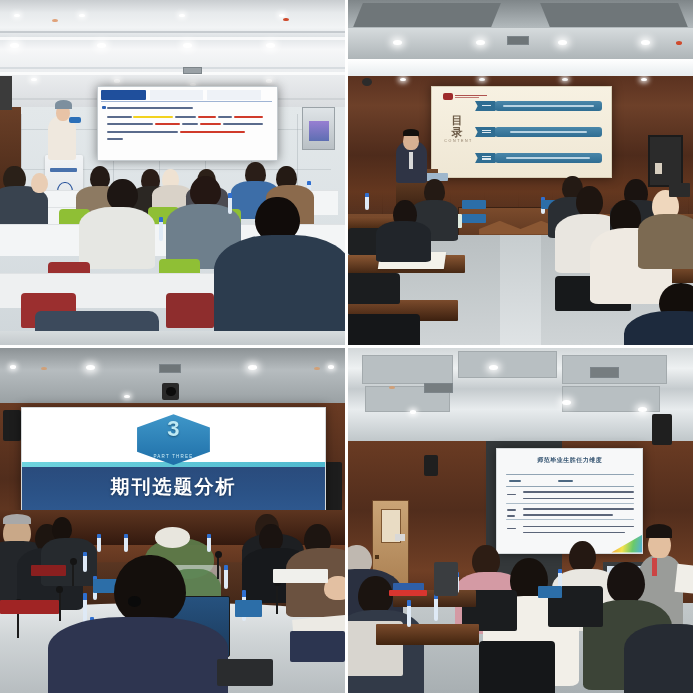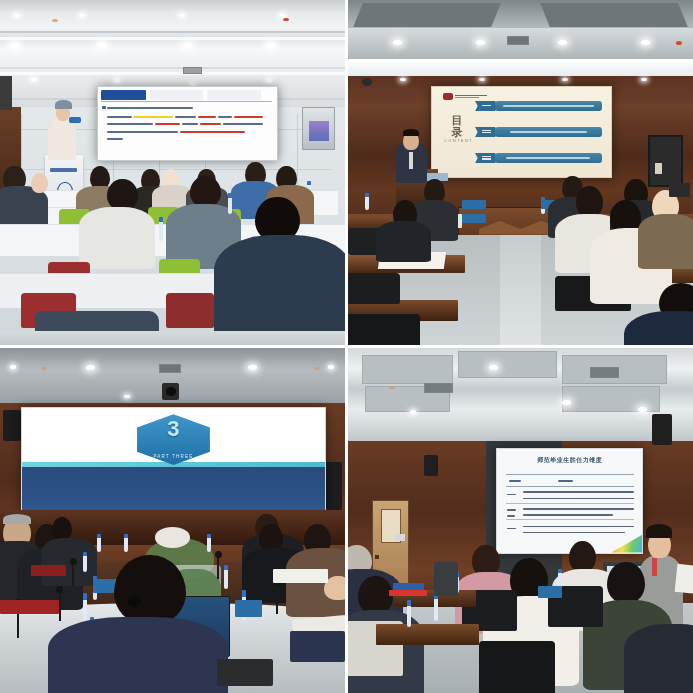--- a/index.html
+++ b/index.html
@@ -417,20 +417,21 @@
     <div class="spk" style="left:1%;top:18%"></div>
     <div class="spk" style="right:1%;top:33%;height:15%"></div>
 
     <div class="screen scr">
       <div class="scr-bot"></div>
       <div class="scr-strip"></div>
       <div class="hex">
         <div class="hexnum">3</div>
         <div class="hexsub">PART THREE</div>
       </div>
+      <div class="p3title">期刊选题分析</div>
     </div>
 
     <div class="layer" style="left:0;right:0;top:47%;height:10%;background:linear-gradient(180deg,#5d3520,#33190e)"></div>
     <div class="layer table"></div>
     <div class="layer tabletop"></div>
 
     <div class="head" style="left:1%;top:49%;width:8%;height:9%;background:#c9a888"></div>
     <div class="layer" style="left:1%;top:48%;width:8%;height:3%;background:#a8a8a8;border-radius:50% 50% 0 0"></div>
     <div class="body" style="left:-6%;top:56%;width:22%;height:20%;background:#23262a"></div>
     <div class="head" style="left:10%;top:51%;width:7%;height:8%;background:#1d1510"></div>

